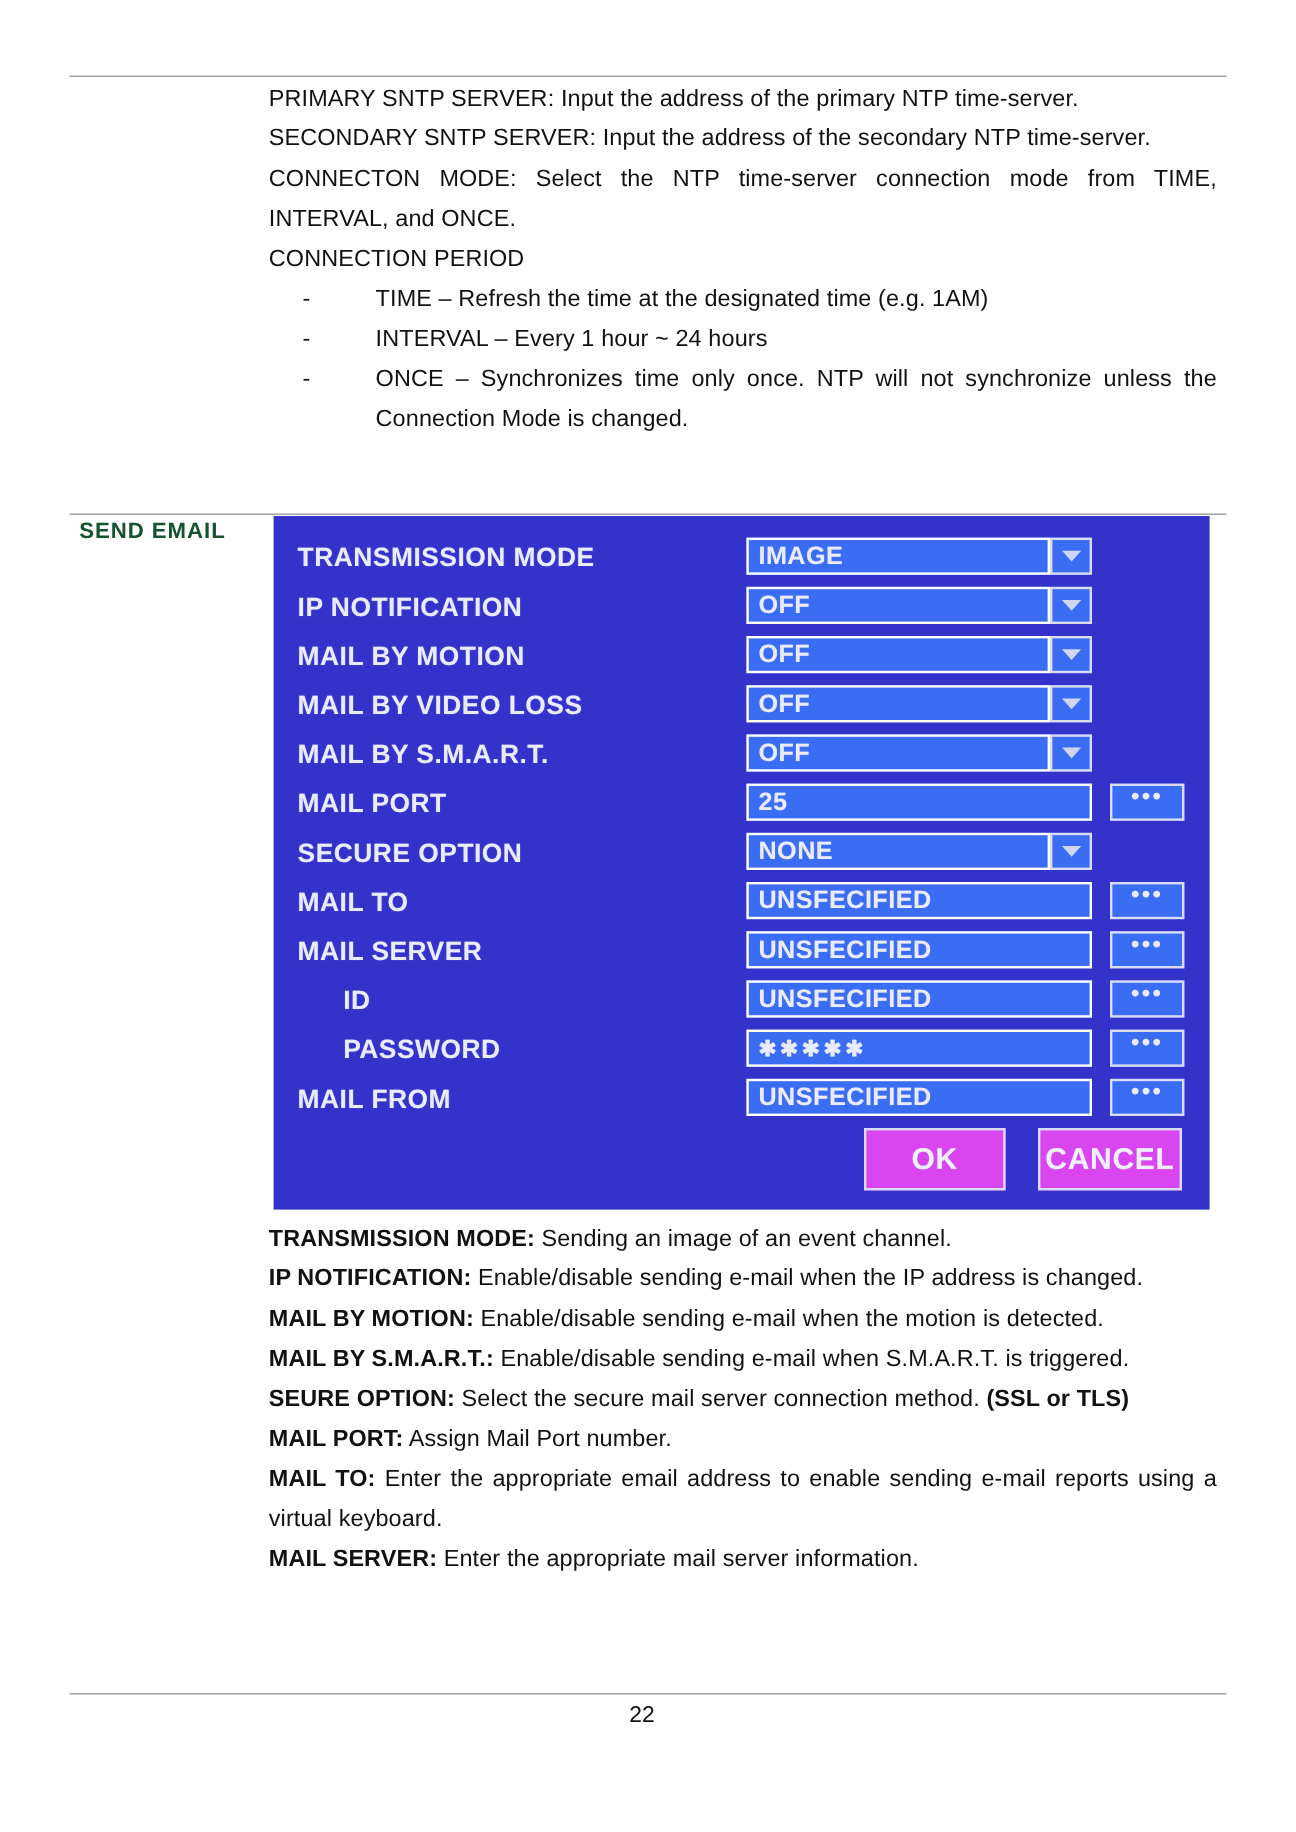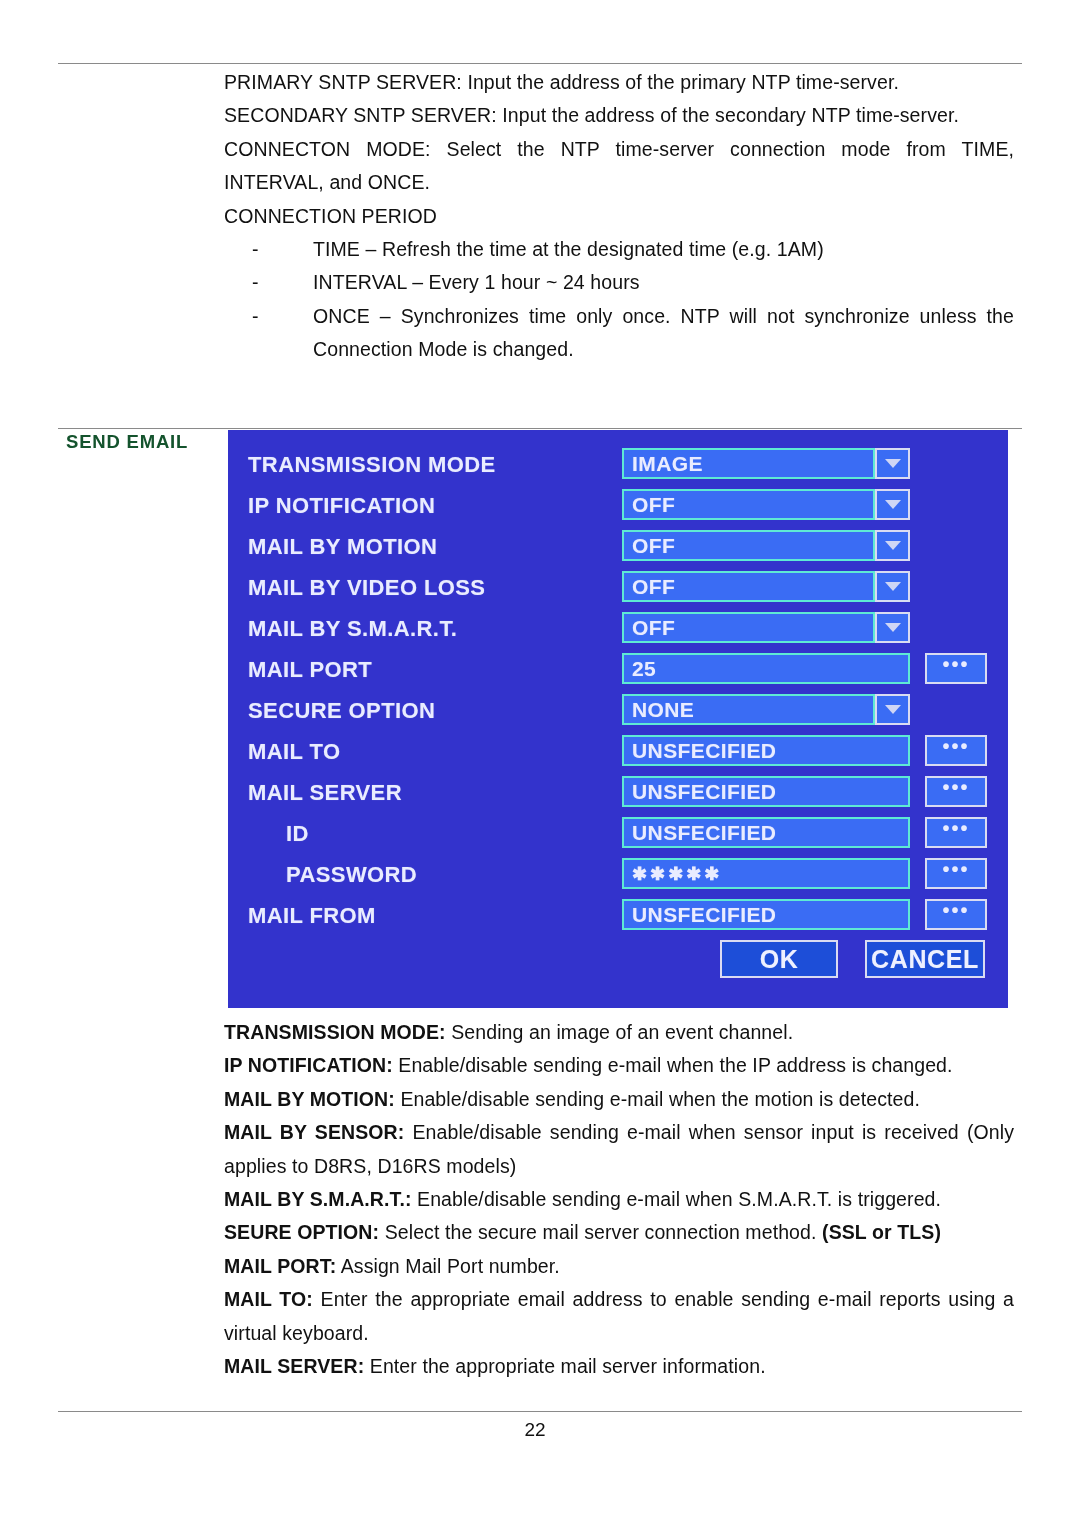--- a/index.html
+++ b/index.html
@@ -126,21 +126,21 @@
   .osd-label.indent { left: 58px; }
 
   
   .osd-field {
     position: absolute;
     left: 394px;
     top: 2px;
     width: 288px;
     height: 31px;
     background: #3a6cf4;
-    border: 2px solid #5eead4;
+    border: 2px solid #ffffff;
     box-sizing: border-box;
     display: flex;
     align-items: center;
   }
   .osd-field .val {
     padding-left: 8px;
     font-size: 21px;
     font-weight: 600;
     color: #e9ecff;
     letter-spacing: 0.4px;
@@ -203,22 +203,22 @@
   .osd-buttons {
     position: absolute;
     left: 0;
     top: 510px;
     width: 780px;
     height: 42px;
   }
   .osd-btn {
     position: absolute;
     top: 0;
-    height: 38px;
-    background: #1d4ed8;
+    height: 52px;
+    background: #d946ef;
     border: 2px solid #d9dcf2;
     box-sizing: border-box;
     display: flex;
     align-items: center;
     justify-content: center;
     font-size: 25px;
     font-weight: 600;
     color: #eef0ff;
     letter-spacing: 0.6px;
     text-shadow: 0 0 1px rgba(255,255,255,0.3);
@@ -385,21 +385,20 @@
     <div class="osd-buttons">
       <div class="osd-btn ok">OK</div>
       <div class="osd-btn cancel">CANCEL</div>
     </div>
   </div>
 
   <div class="bodytext" id="para-bottom">
       <p class="noj"><b>TRANSMISSION MODE:</b><span> Sending an image of an event channel.</span></p>
       <p class="noj"><b>IP NOTIFICATION:</b><span> Enable/disable sending e-mail when the IP address is changed.</span></p>
       <p class="noj"><b>MAIL BY MOTION:</b><span> Enable/disable sending e-mail when the motion is detected.</span></p>
-      <p><b>MAIL BY SENSOR:</b><span> Enable/disable sending e-mail when sensor input is received (Only applies to D8RS, D16RS models)</span></p>
       <p class="noj"><b>MAIL BY S.M.A.R.T.:</b><span> Enable/disable sending e-mail when S.M.A.R.T. is triggered.</span></p>
       <p class="noj"><b>SEURE OPTION:</b><span> Select the secure mail server connection method. </span><b>(SSL or TLS)</b></p>
       <p class="noj"><b>MAIL PORT:</b><span> Assign Mail Port number.</span></p>
       <p><b>MAIL TO:</b><span> Enter the appropriate email address to enable sending e-mail reports using a virtual keyboard.</span></p>
       <p class="noj"><b>MAIL SERVER:</b><span> Enter the appropriate mail server information.</span></p>
     </div>
 
   <div class="footer">22</div>
 
 </div>

